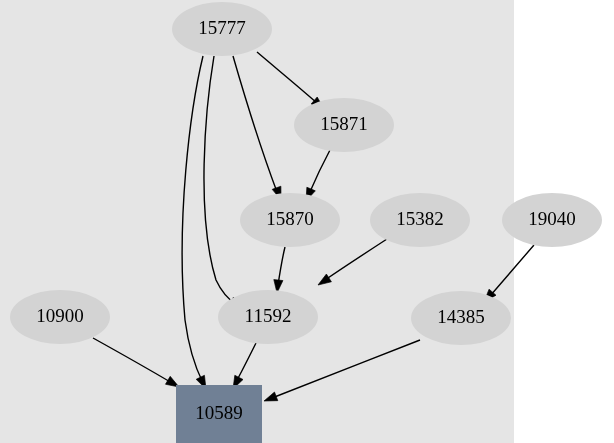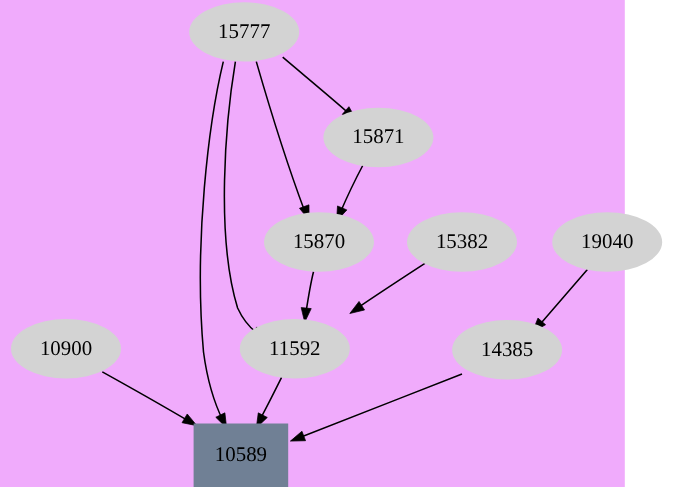--- a/index.html
+++ b/index.html
@@ -8,23 +8,23 @@
     background: #ffffff;
   }
   body {
     width: 614px;
     height: 443px;
     font-family: "Liberation Serif", serif;
     overflow: hidden;
   }
   #graph-root {
     position: relative;
-    width: 568px;
+    width: 514px;
     height: 443px;
-    background: #f0abfc;
+    background: #e5e5e5;
   }
   svg#graph-canvas {
     position: absolute;
     top: 0;
     left: 0;
     width: 614px;
     height: 443px;
     display: block;
   }
   .node-label {

